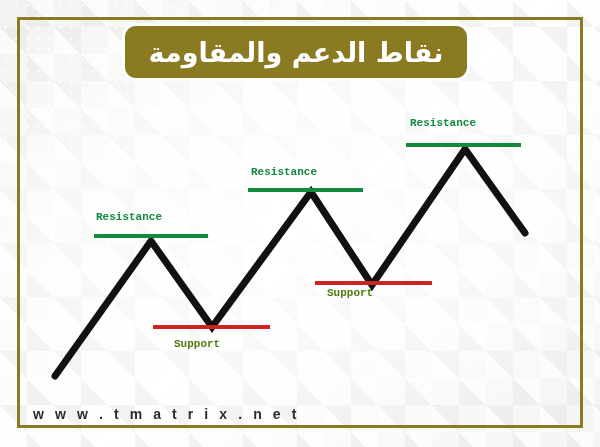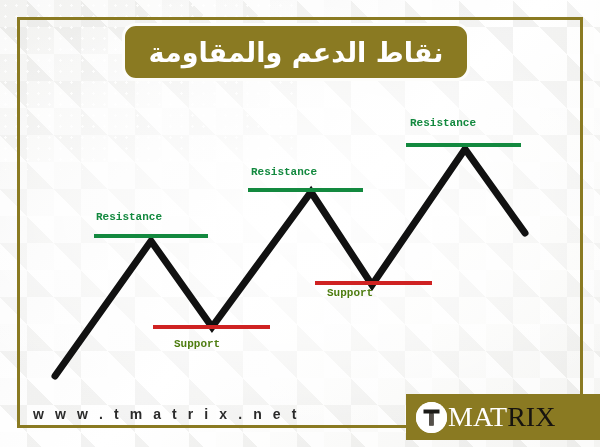--- a/index.html
+++ b/index.html
@@ -176,26 +176,14 @@
   <div id="annotation-labels">
       <div class="lbl lbl-res" style="left: 96px; top: 212px;">Resistance</div>
       <div class="lbl lbl-sup" style="left: 174px; top: 339px;">Support</div>
       <div class="lbl lbl-res" style="left: 251px; top: 167px;">Resistance</div>
       <div class="lbl lbl-sup" style="left: 327px; top: 288px;">Support</div>
       <div class="lbl lbl-res" style="left: 410px; top: 118px;">Resistance</div>
     </div>
 
   <div class="site-url">w w w . t m a t r i x . n e t</div>
 
-  <div class="logo-box">
-    <span class="logo-mark">
-      <svg width="31" height="31" viewBox="0 0 31 31">
-        <circle cx="15.5" cy="15.5" r="15.5" fill="#ffffff"></circle>
-        <path d="M7.5 7.5 H23.5 V11.6 H17.6 V23.6 H13.2 V11.6 H7.5 Z" fill="#1b1a17"></path>
-        <path d="M13.2 11.6 H17.6 V23.6 H13.2 Z" fill="#55504a"></path>
-      </svg>
-    </span>
-    <span class="logo-word">
-      <span class="mat">MAT</span><span class="rix">RIX</span>
-    </span>
-  </div>
 
 </div>
 
 </body></html>

